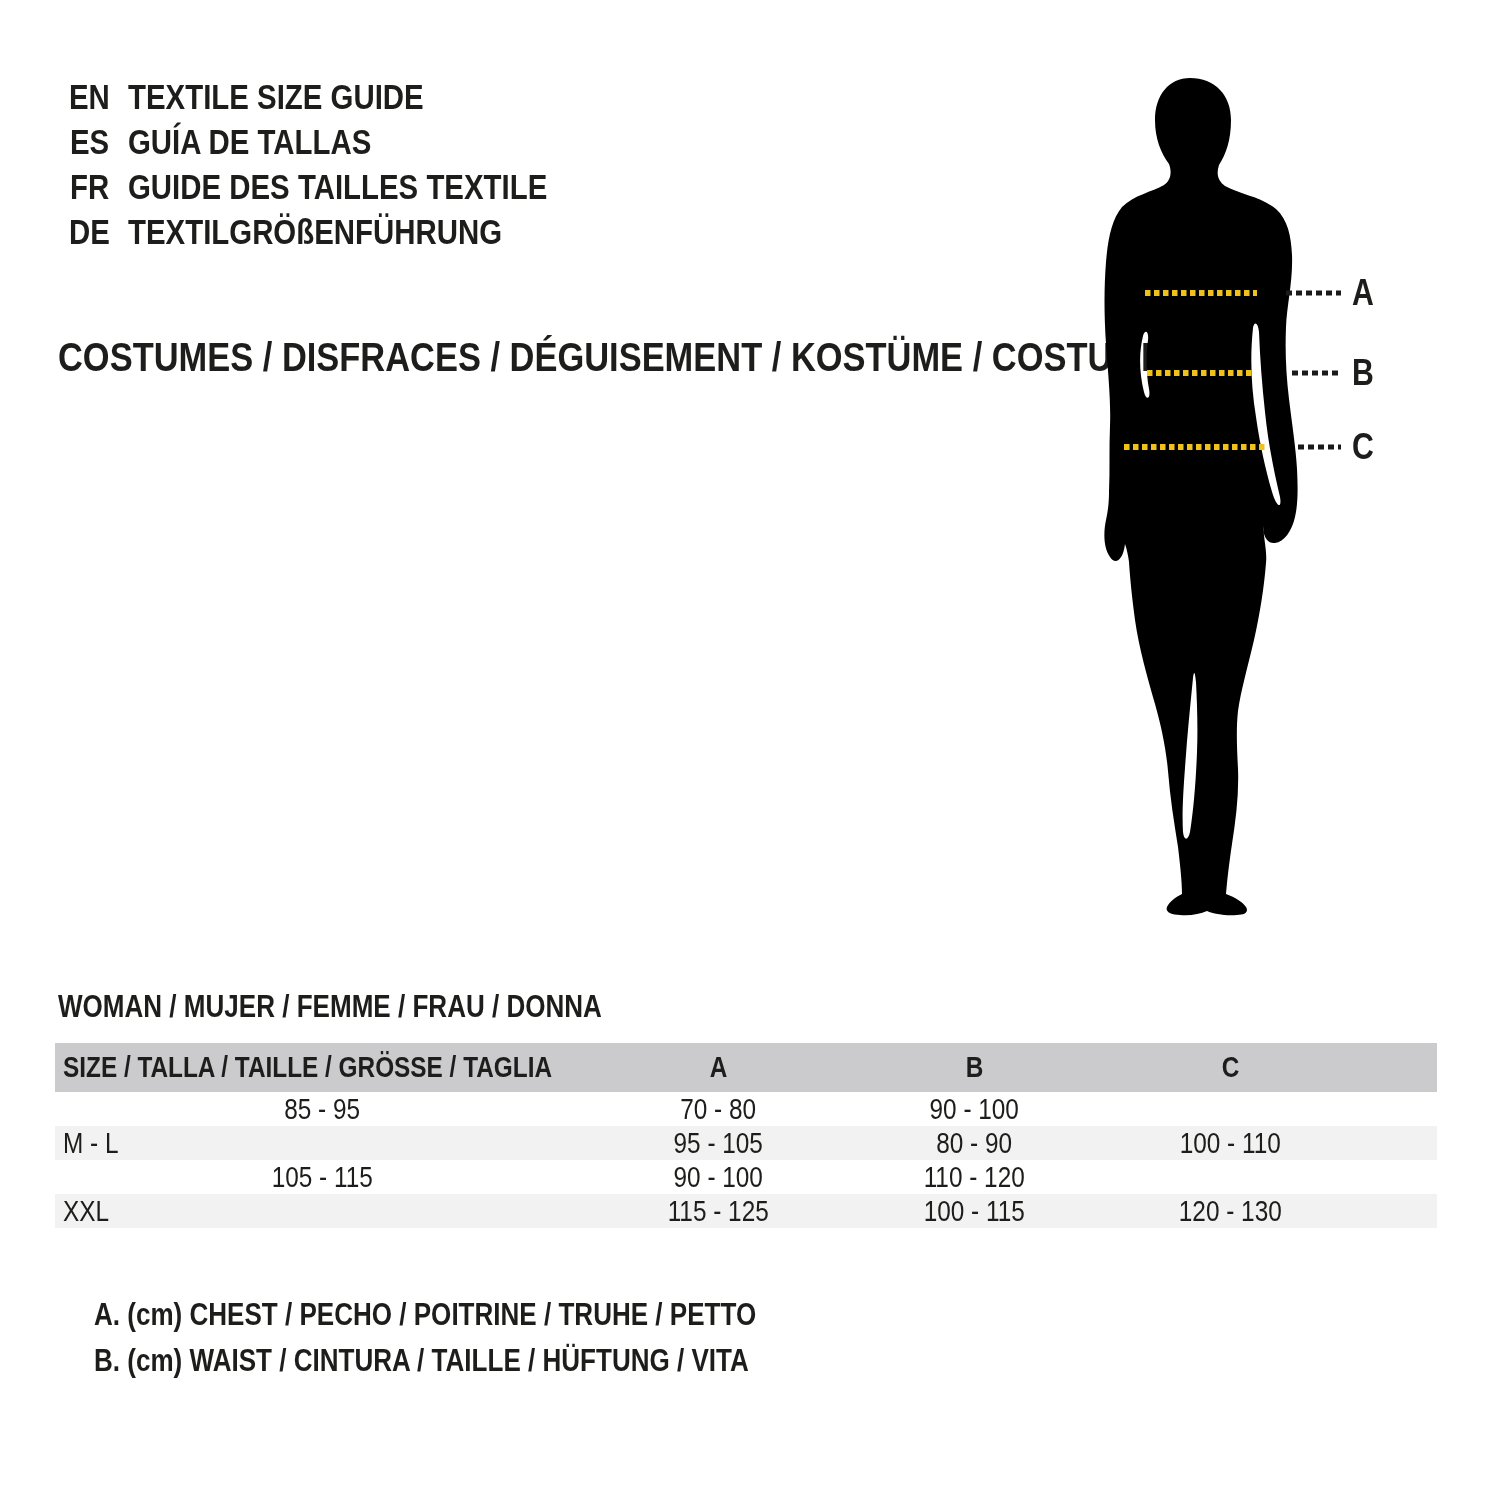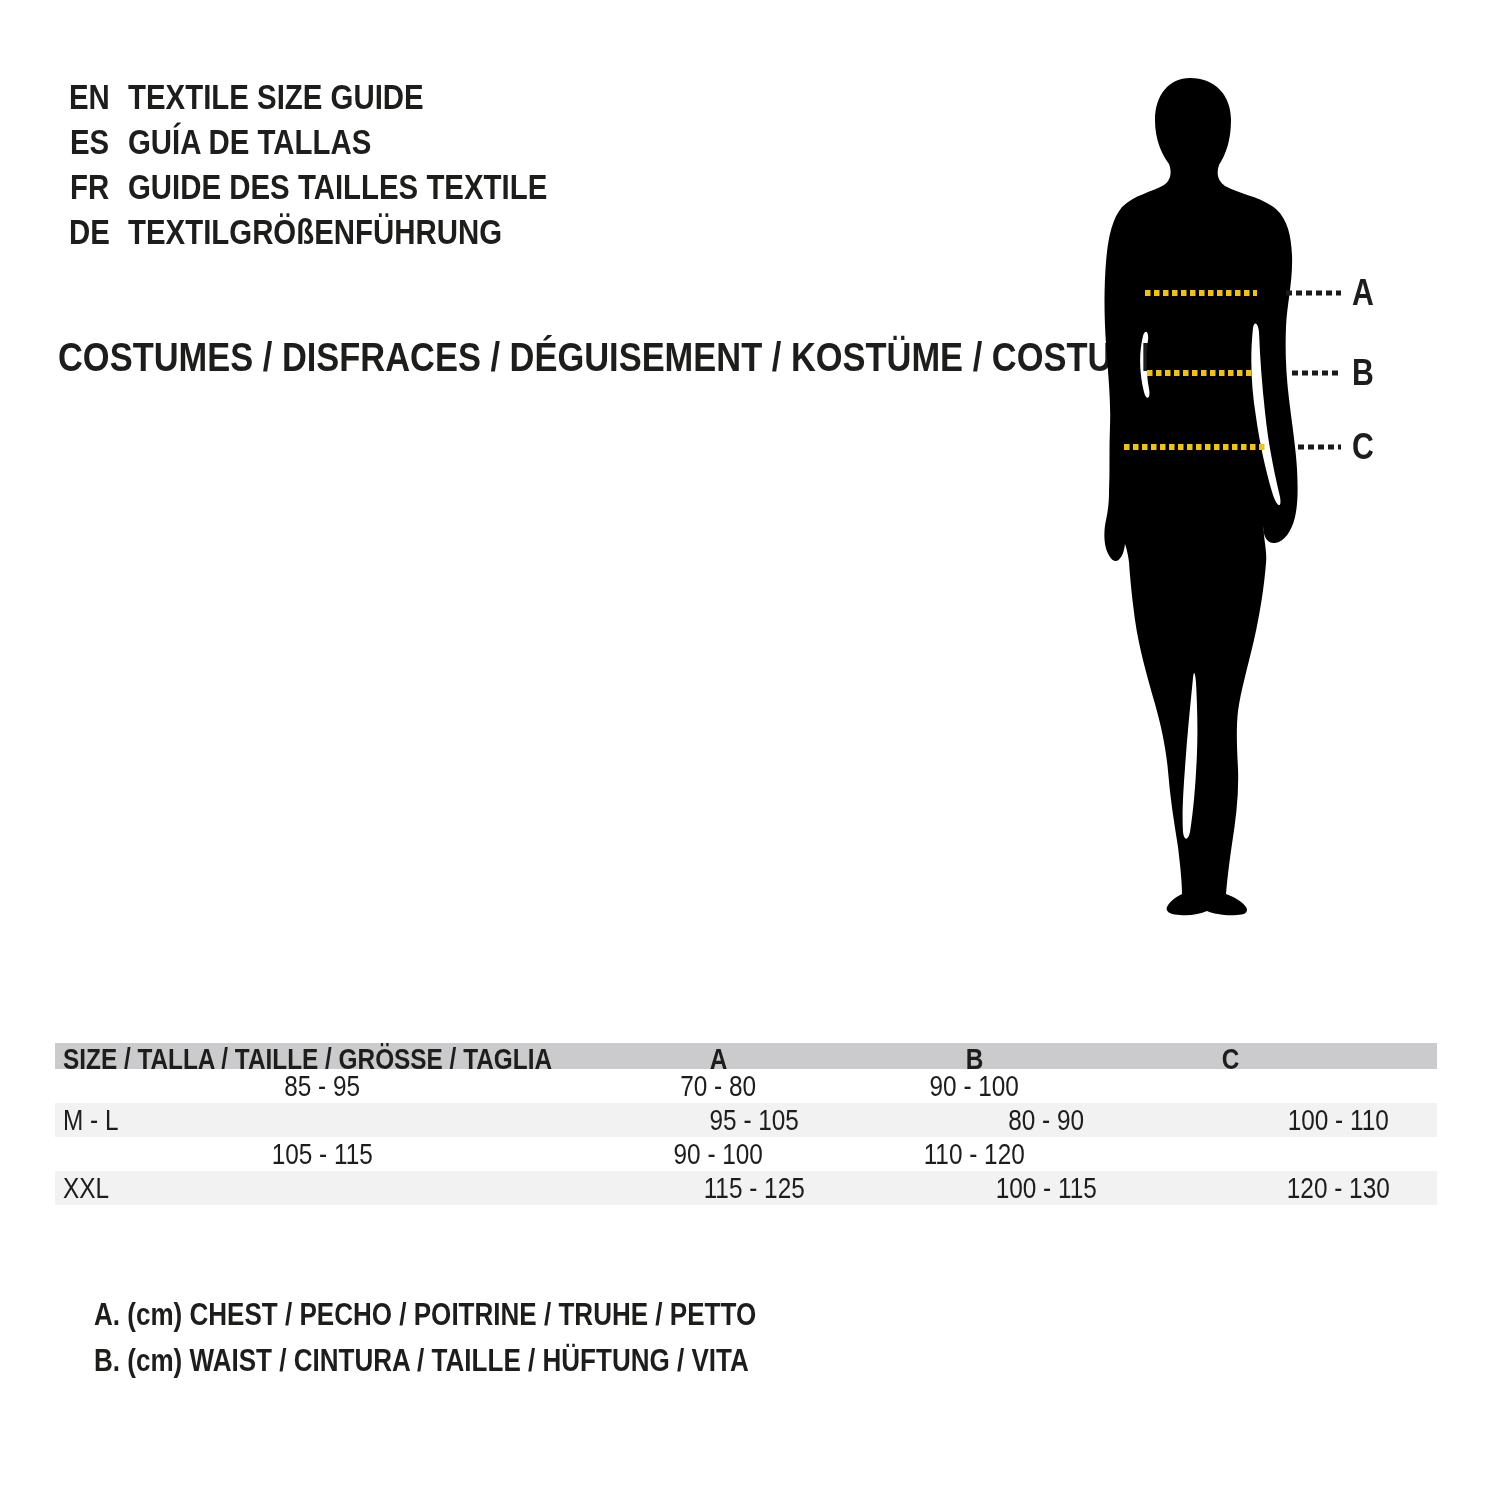--- a/index.html
+++ b/index.html
@@ -24,23 +24,23 @@
   .marker-a{top:272px;}
   .marker-b{top:352px;}
   .marker-c{top:426px;}
 
   
   .section-title{position:absolute;left:58px;top:989px;font-size:31px;font-weight:bold;}
 
   
   .size-table{position:absolute;left:55px;top:1043px;width:1382px;font-size:29px;}
   .t-row{display:grid;grid-template-columns:535px 256px 256px 256px;padding-right:79px;align-items:center;}
-  .t-head{height:26px;background:#cbcbcd;font-weight:bold;}
+  .t-head{height:49px;background:#cbcbcd;font-weight:bold;}
   .t-data{height:34px;}
-  .t-data.alt{background:#f2f2f2;gap:36px;}
+  .t-data.alt{background:#f2f2f2;}
   .c-size{padding-left:8px;text-align:left;}
   .c-num{text-align:center;}
 
   
   .legend-block{position:absolute;left:58px;top:1292px;}
   .legend-line{height:46px;display:flex;align-items:center;font-size:31px;font-weight:bold;margin-left:36px;}
 </style>
 </head>
 <body>
 
@@ -124,20 +124,23 @@
     <line x1="64" y1="382" x2="206" y2="382" stroke-width="6" stroke-dasharray="5.5 3.5" stroke="#f0c11a"></line>
     <line x1="226" y1="228" x2="281" y2="228" stroke-width="5" stroke-dasharray="6 4" stroke="#1a1a1a"></line>
     <line x1="232" y1="308" x2="281" y2="308" stroke-width="5" stroke-dasharray="6 4" stroke="#1a1a1a"></line>
     <line x1="238" y1="382" x2="281" y2="382" stroke-width="5" stroke-dasharray="6 4" stroke="#1a1a1a"></line>
   </svg>
 
   <div class="marker-label marker-a"><span class="cnd">A</span></div>
   <div class="marker-label marker-b"><span class="cnd">B</span></div>
   <div class="marker-label marker-c"><span class="cnd">C</span></div>
 
+  <div class="section-title">
+    <span class="cnd">WOMAN / MUJER / FEMME / FRAU / DONNA</span>
+  </div>
 
   <div class="size-table">
     <div class="t-row t-head">
       <div class="c-size"><span class="cnd">SIZE / TALLA / TAILLE / GRÖSSE / TAGLIA</span></div>
       <div class="c-num"><span class="cndc">A</span></div>
       <div class="c-num"><span class="cndc">B</span></div>
       <div class="c-num"><span class="cndc">C</span></div>
     </div>
     <div class="t-row t-data">
       <div class="c-num"><span class="cndc">85 - 95</span></div>

